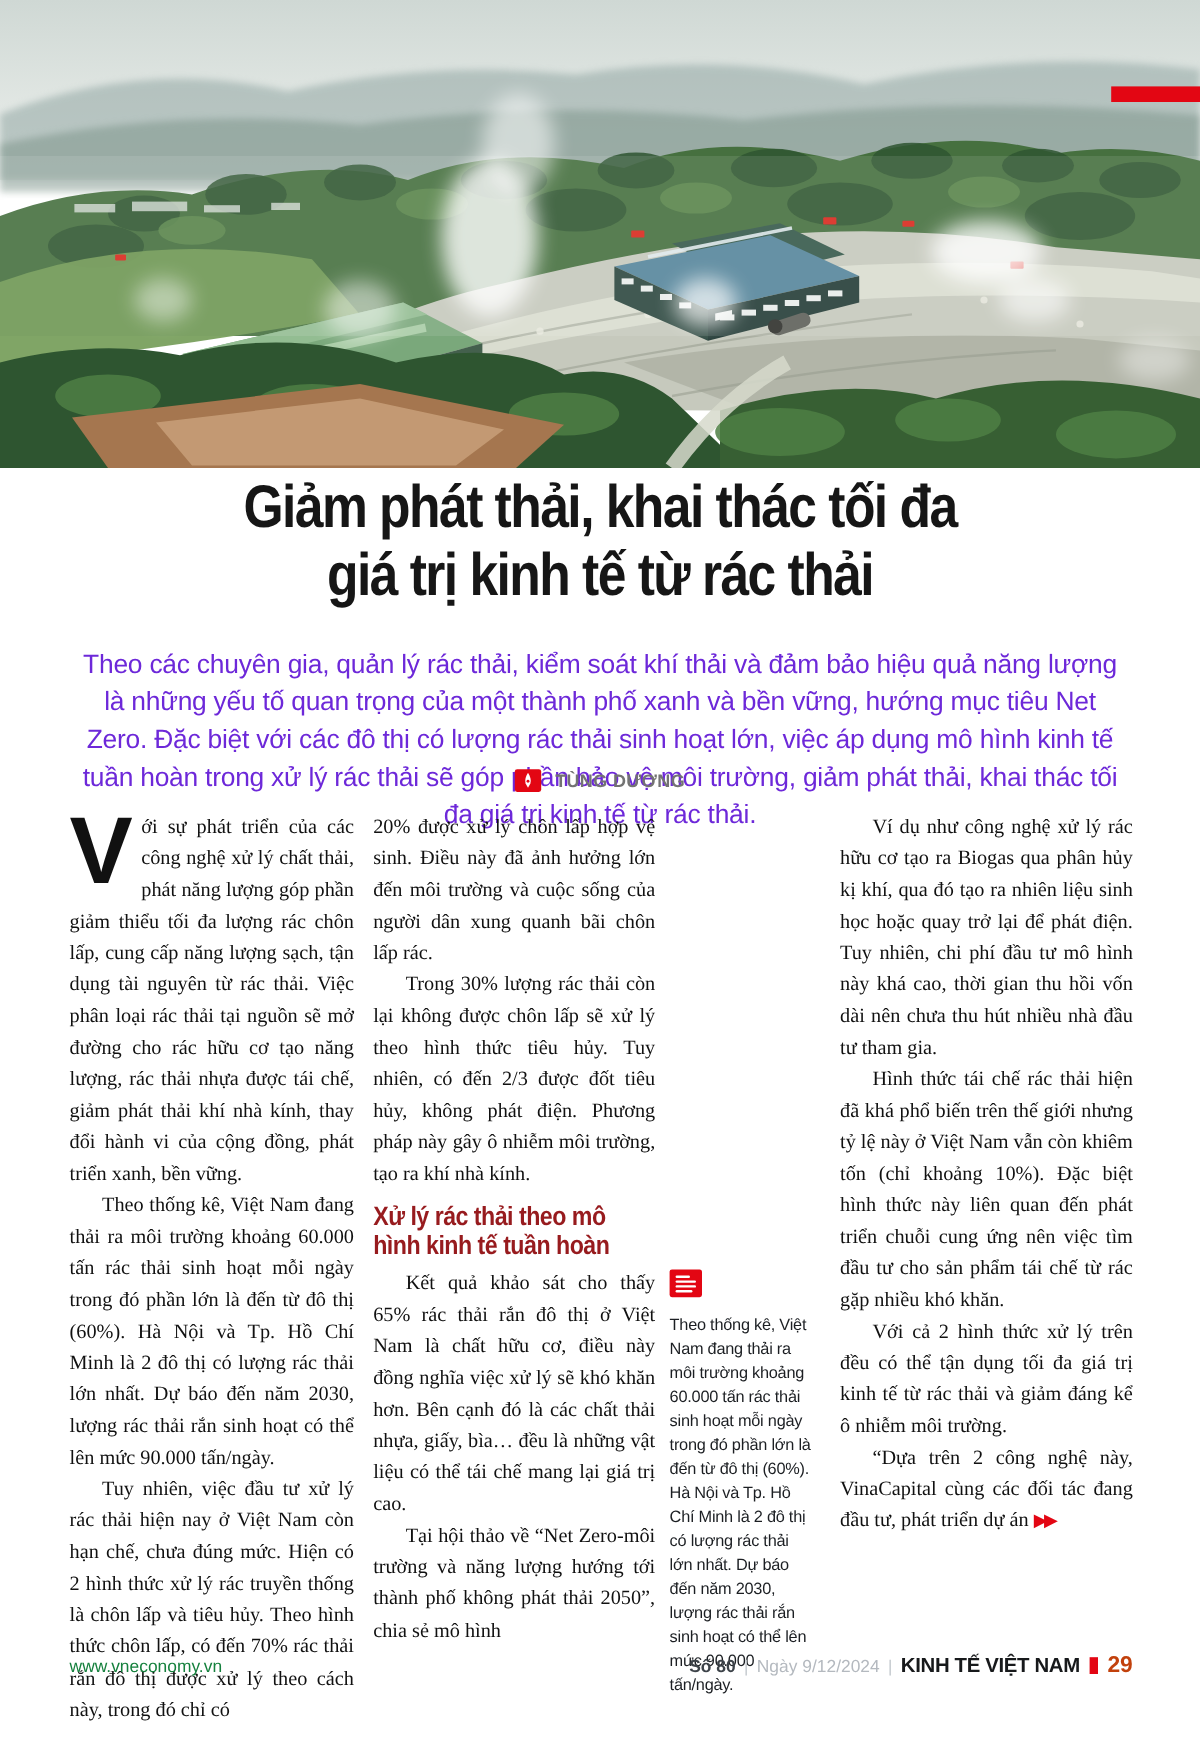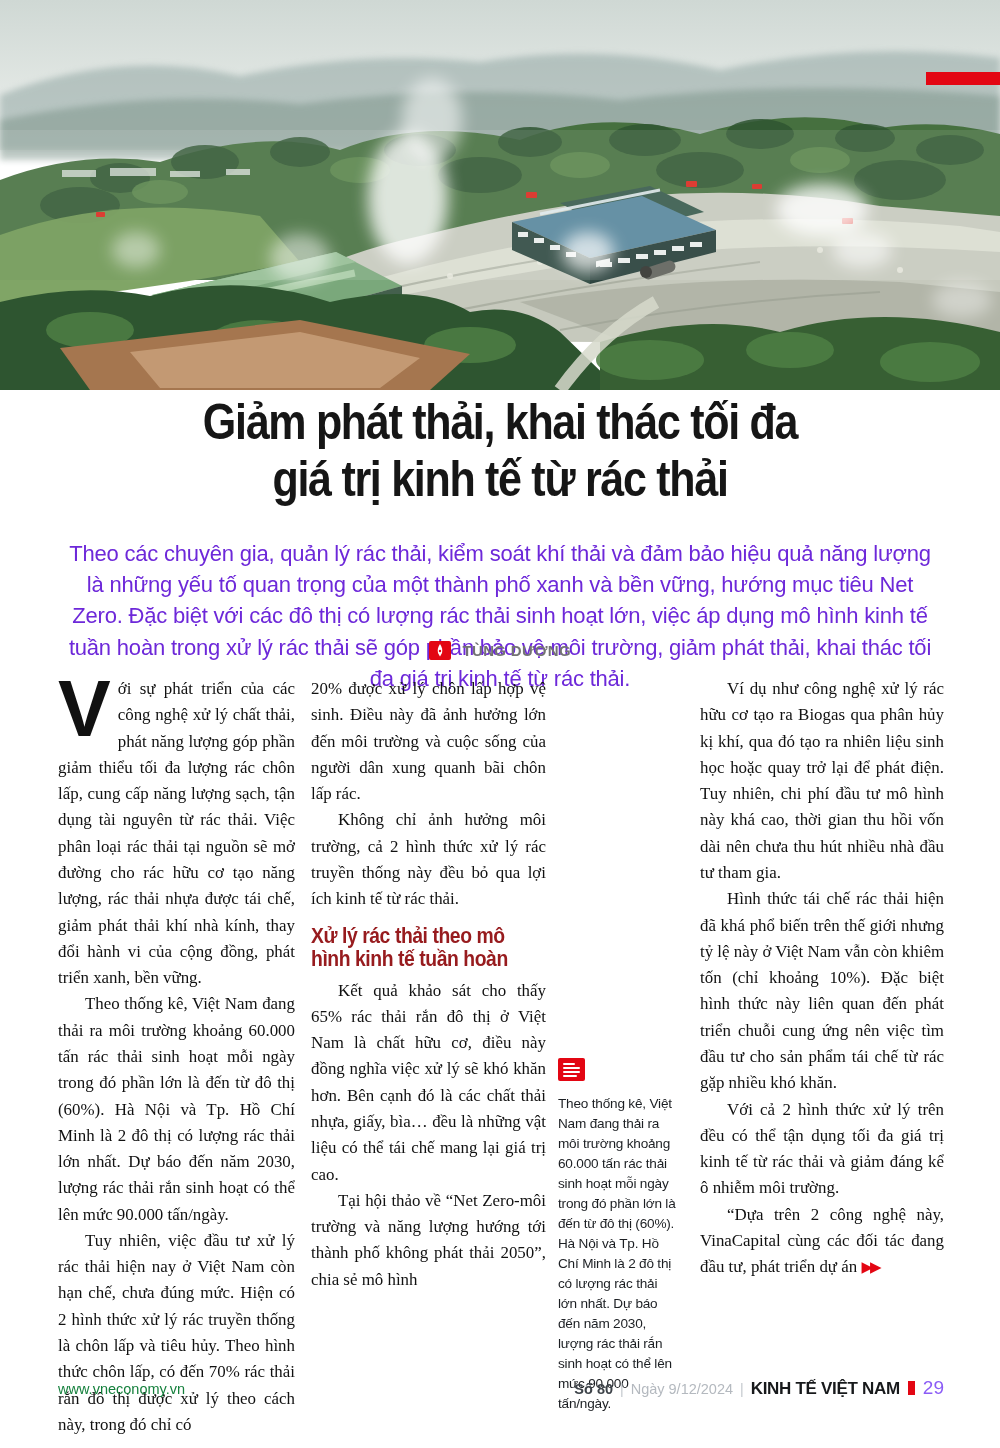--- a/index.html
+++ b/index.html
@@ -63,21 +63,21 @@
   .pfooter{position:absolute;top:1377px;left:58px;width:886px;display:flex;
            justify-content:space-between;align-items:baseline;
            font-family:"Liberation Sans","DejaVu Sans",sans-serif;}
   .site{color:#15803d;font-size:14.5px;}
   .fright{display:flex;align-items:baseline;gap:7px;}
   .issue{font-weight:700;color:#3d4349;font-size:14.5px;}
   .sep{color:#c3c8cd;font-size:14px;}
   .fdate{color:#b4b9bf;font-size:14.5px;}
   .brand{font-weight:800;color:#17191b;font-size:17px;letter-spacing:-0.3px;}
   .redbar{display:inline-block;width:7px;height:14px;background:#e30613;align-self:center;margin:0 1px;}
-  .pageno{font-weight:400;color:#8b5cf6;font-size:19px;}
+  .pageno{font-weight:700;color:#c2410c;font-size:19px;}
 </style>
 </head>
 <body>
 
 <div class="page">
 
   <div class="hero">
     <svg viewBox="0 0 1000 390" preserveAspectRatio="none">
       <defs>
         <linearGradient id="sky" x1="0" y1="0" x2="0" y2="1">
@@ -249,21 +249,21 @@
   <div class="columns">
 
     <div class="col col-1">
       <p><span class="dropcap">V</span><span>ới sự phát triển của các công nghệ xử lý chất thải, phát năng lượng góp phần giảm thiểu tối đa lượng rác chôn lấp, cung cấp năng lượng sạch, tận dụng tài nguyên từ rác thải. Việc phân loại rác thải tại nguồn sẽ mở đường cho rác hữu cơ tạo năng lượng, rác thải nhựa được tái chế, giảm phát thải khí nhà kính, thay đổi hành vi của cộng đồng, phát triển xanh, bền vững.</span></p>
       <p class="indent">Theo thống kê, Việt Nam đang thải ra môi trường khoảng 60.000 tấn rác thải sinh hoạt mỗi ngày trong đó phần lớn là đến từ đô thị (60%). Hà Nội và Tp. Hồ Chí Minh là 2 đô thị có lượng rác thải lớn nhất. Dự báo đến năm 2030, lượng rác thải rắn sinh hoạt có thể lên mức 90.000 tấn/ngày.</p>
       <p class="indent">Tuy nhiên, việc đầu tư xử lý rác thải hiện nay ở Việt Nam còn hạn chế, chưa đúng mức. Hiện có 2 hình thức xử lý rác truyền thống là chôn lấp và tiêu hủy. Theo hình thức chôn lấp, có đến 70% rác thải rắn đô thị được xử lý theo cách này, trong đó chỉ có</p>
     </div>
 
     <div class="col col-2">
       <p>20% được xử lý chôn lấp hợp vệ sinh. Điều này đã ảnh hưởng lớn đến môi trường và cuộc sống của người dân xung quanh bãi chôn lấp rác.</p>
-      <p class="indent">Không chỉ ảnh hưởng môi trường, cả 2 hình thức xử lý rác truyền thống này đều bỏ qua lợi ích kinh tế từ rác thải.</p>
+      <p class="indent">Trong 30% lượng rác thải còn lại không được chôn lấp sẽ xử lý theo hình thức tiêu hủy. Tuy nhiên, có đến 2/3 được đốt tiêu hủy, không phát điện. Phương pháp này gây ô nhiễm môi trường, tạo ra khí nhà kính.</p>
       <h2 class="subhead">Xử lý rác thải theo mô hình kinh tế tuần hoàn</h2>
       <p class="indent">Kết quả khảo sát cho thấy 65% rác thải rắn đô thị ở Việt Nam là chất hữu cơ, điều này đồng nghĩa việc xử lý sẽ khó khăn hơn. Bên cạnh đó là các chất thải nhựa, giấy, bìa… đều là những vật liệu có thể tái chế mang lại giá trị cao.</p>
       <p class="indent">Tại hội thảo về “Net Zero-môi trường và năng lượng hướng tới thành phố không phát thải 2050”, chia sẻ mô hình</p>
     </div>
 
     <aside class="pullquote">
       <div class="pq-icon">
           <i></i>
           <i></i>
           <i></i>

